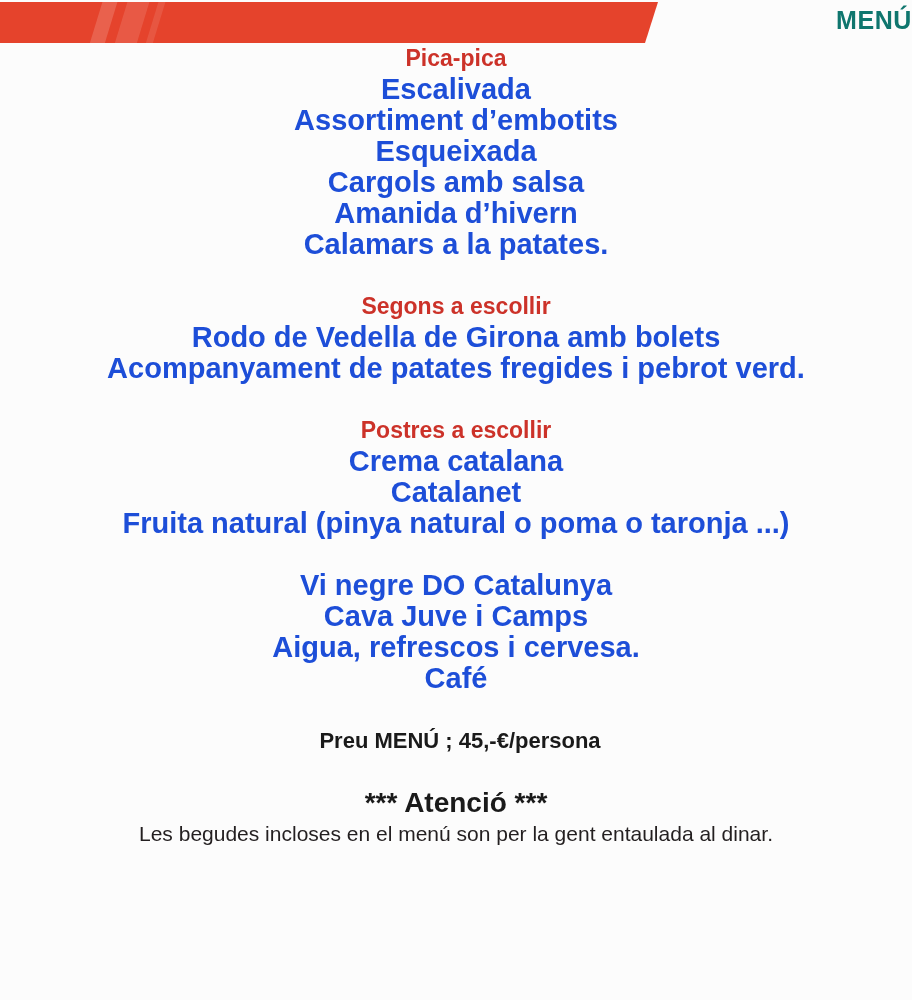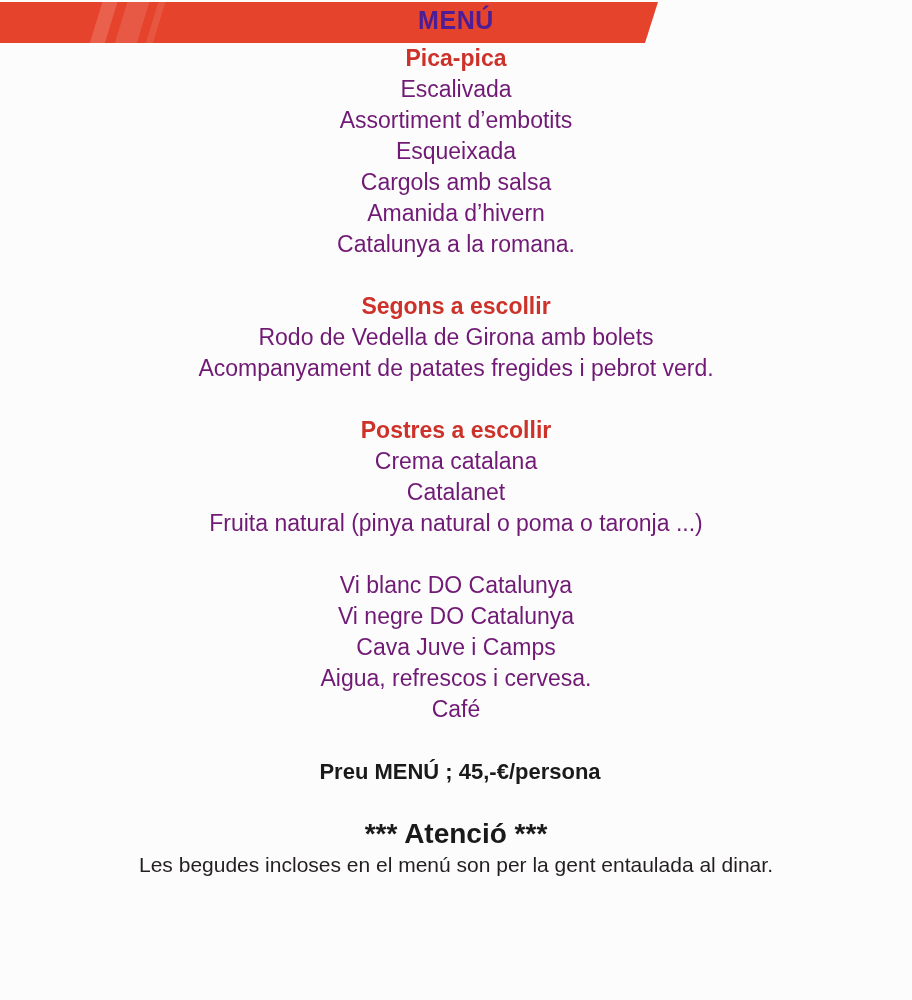--- a/index.html
+++ b/index.html
@@ -50,22 +50,22 @@
   .banner-stripe.s1 { left: 96px;  width: 15px; }
   .banner-stripe.s2 { left: 121px; width: 22px; background: rgba(255,255,255,0.12); }
   .banner-stripe.s3 { left: 152px; width: 7px;  background: rgba(255,255,255,0.10); }
   .banner-title {
     position: absolute;
     left: 0;
     top: 0;
     width: 912px;
     height: 41px;
     line-height: 41px;
-    text-align: center;
-    color: #4c1d95;
+    text-align: right;
+    color: #0f766e;
     font-size: 25px;
     font-weight: bold;
     letter-spacing: 0.6px;
     white-space: nowrap;
   }
 
   
   .content {
     position: absolute;
     left: 0;
@@ -84,24 +84,24 @@
     margin: 0;
     white-space: nowrap;
   }
 
   .item-list {
     list-style: none;
     margin: 0;
     padding: 0;
   }
   .item {
-    font-size: 23px;
+    font-size: 29px;
     line-height: 31px;
-    color: #701a75;
-    font-weight: normal;
+    color: #1d4ed8;
+    font-weight: bold;
     white-space: nowrap;
   }
 
   .gap { height: 31px; }
 
   .price-line {
     font-size: 22px;
     font-weight: bold;
     line-height: 31px;
     color: #1a1a1a;
@@ -140,21 +140,21 @@
   <div class="content">
 
     <div class="section">
       <div class="section-heading">Pica-pica</div>
       <ul class="item-list">
         <li class="item">Escalivada</li>
         <li class="item">Assortiment d’embotits</li>
         <li class="item">Esqueixada</li>
         <li class="item">Cargols amb salsa</li>
         <li class="item">Amanida d’hivern</li>
-        <li class="item">Catalunya a la romana.</li>
+        <li class="item">Calamars a la patates.</li>
       </ul>
     </div>
 
     <div class="gap"></div>
 
     <div class="section">
       <div class="section-heading">Segons a escollir</div>
       <ul class="item-list">
         <li class="item">Rodo de Vedella de Girona amb bolets</li>
         <li class="item">Acompanyament de patates fregides i pebrot verd.</li>
@@ -169,21 +169,20 @@
         <li class="item">Crema catalana</li>
         <li class="item">Catalanet</li>
         <li class="item">Fruita natural (pinya natural o poma o taronja ...)</li>
       </ul>
     </div>
 
     <div class="gap"></div>
 
     <div class="section">
       <ul class="item-list">
-        <li class="item">Vi blanc DO Catalunya</li>
         <li class="item">Vi negre DO Catalunya</li>
         <li class="item">Cava Juve i Camps</li>
         <li class="item">Aigua, refrescos i cervesa.</li>
         <li class="item">Café</li>
       </ul>
     </div>
 
     <div class="gap"></div>
 
     <div class="price-line">Preu MENÚ ; 45,-€/persona</div>

